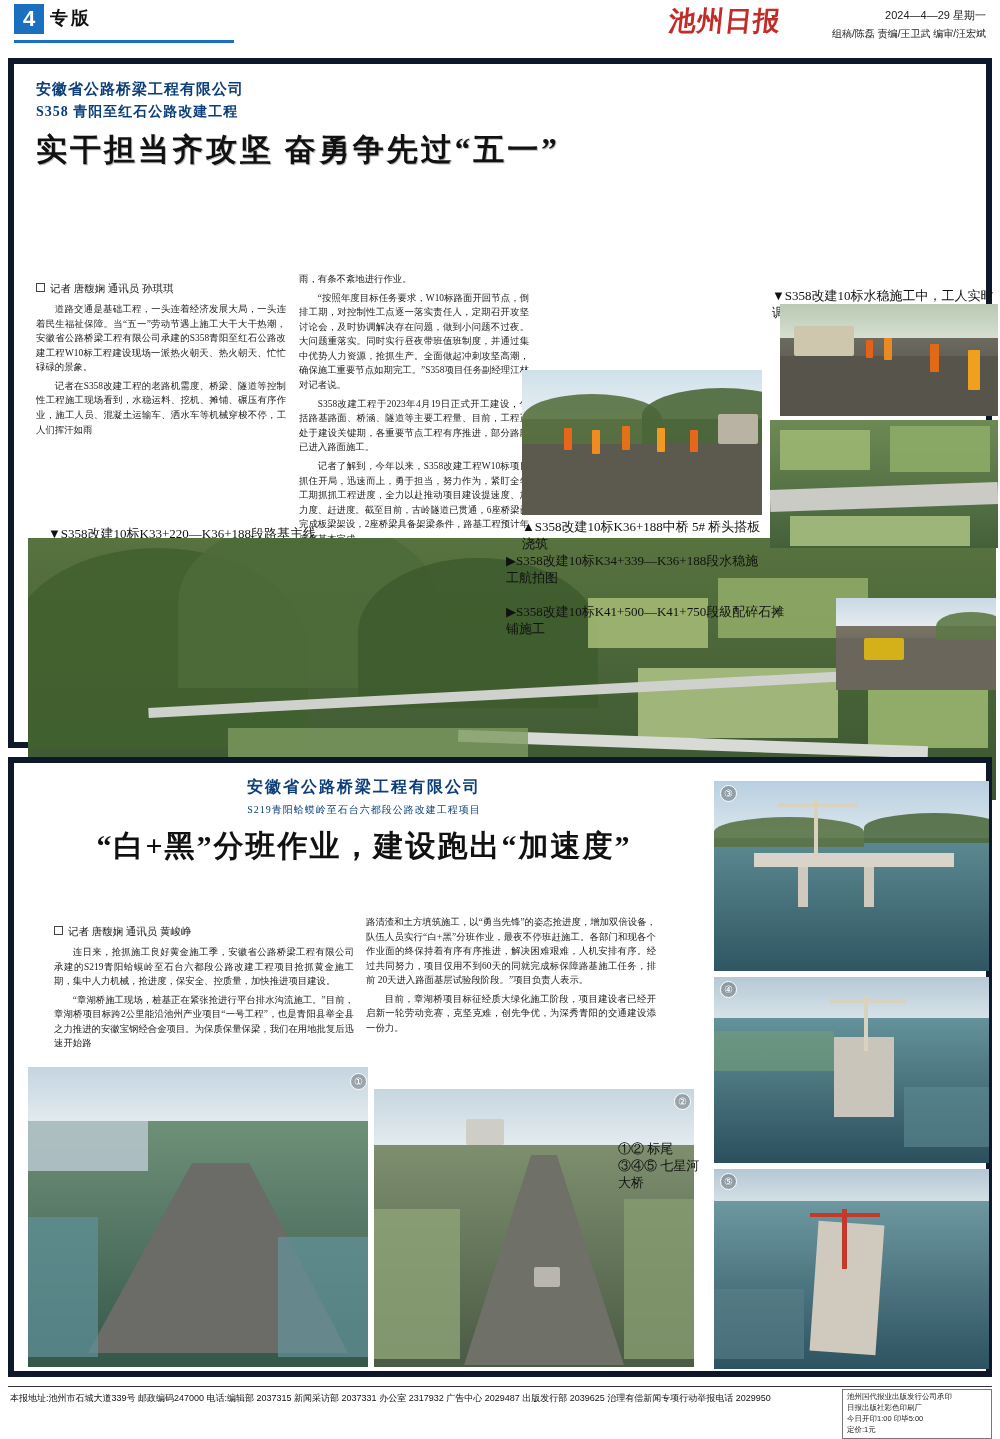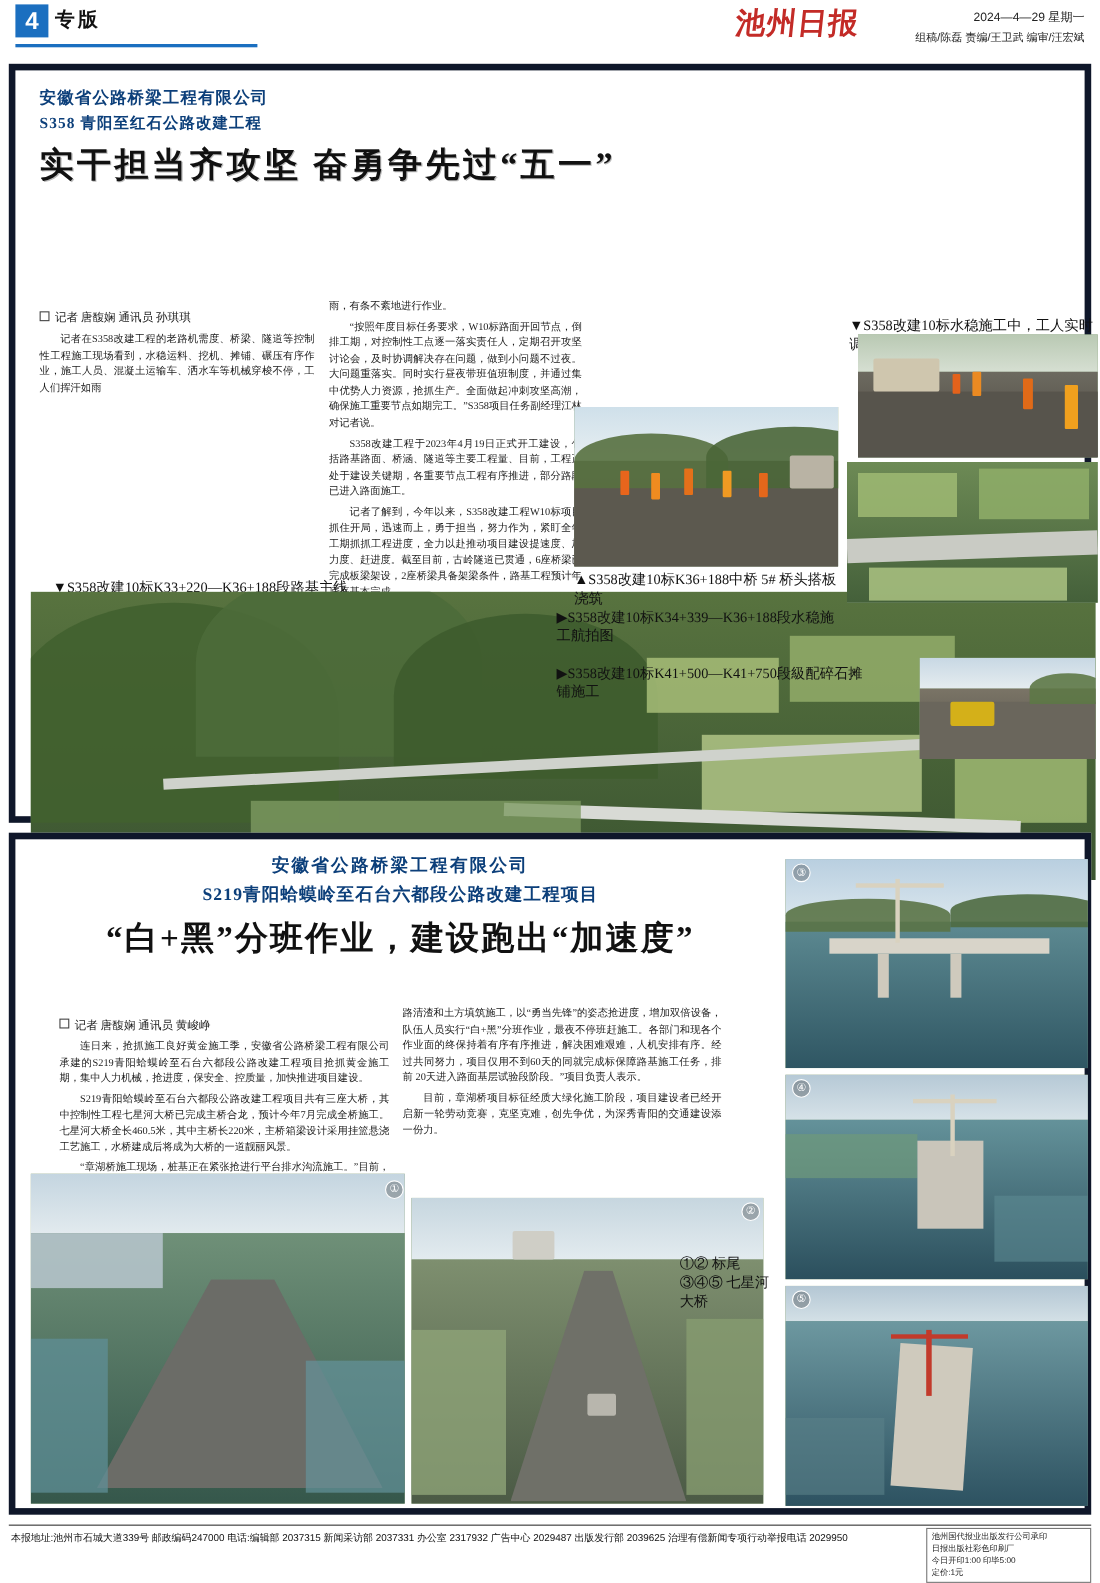--- a/index.html
+++ b/index.html
@@ -24,21 +24,21 @@
   #block1{top:58px;height:690px;}
   #block2{top:757px;height:620px;}
 
   .hdr{padding:16px 22px 0 22px;}
   .org{font-size:15px;font-weight:bold;color:#0c3f7a;letter-spacing:1px;}
   .proj{font-size:14px;font-weight:bold;color:#0c3f7a;letter-spacing:1px;margin-top:4px;}
   .headline{font-size:31px;font-weight:bold;color:#111;letter-spacing:3px;margin-top:8px;
             text-shadow:1px 1px 0 #bbb;}
   .hdr2{padding:14px 0 0 0;text-align:center;}
   .org2{font-size:16px;font-weight:bold;color:#0c3f7a;letter-spacing:2px;}
-  .proj2{font-size:16px;font-weight:bold;color:#0c3f7a;letter-spacing:1px;margin-top:5px;}
+  .proj2{font-size:10px;font-weight:normal;color:#0c3f7a;letter-spacing:1px;margin-top:5px;}
   .headline2{font-size:30px;font-weight:bold;color:#111;letter-spacing:2px;margin-top:9px;}
 
   .byline{font-size:10.5px;color:#222;margin:10px 0 6px 0;}
   .byline .sq{display:inline-block;width:7px;height:7px;border:1px solid #444;margin-right:5px;}
 
   .cols{column-gap:14px;font-size:9.4px;line-height:1.55;text-align:justify;color:#1b1b1b;}
   .cols p{margin:0 0 4px 0;text-indent:2em;}
 
   .cap{font-size:13px;color:#111;line-height:1.3;}
 
@@ -84,20 +84,21 @@
       <div class="org">安徽省公路桥梁工程有限公司</div>
       <div class="proj">S358 青阳至红石公路改建工程</div>
       <div class="headline">实干担当齐攻坚  奋勇争先过“五一”</div>
     </div>
 
     <div style="position:absolute;left:22px;top:208px;width:250px;">
       <div class="byline">
         <span class="sq"></span><span>记者 唐馥娴 通讯员 孙琪琪</span>
       </div>
       <div class="cols">
+        <p>道路交通是基础工程，一头连着经济发展大局，一头连着民生福祉保障。当“五一”劳动节遇上施工大干大干热潮，安徽省公路桥梁工程有限公司承建的S358青阳至红石公路改建工程W10标工程建设现场一派热火朝天、热火朝天、忙忙碌碌的景象。</p>
         <p>记者在S358改建工程的老路机需度、桥梁、隧道等控制性工程施工现场看到，水稳运料、挖机、摊铺、碾压有序作业，施工人员、混凝土运输车、洒水车等机械穿梭不停，工人们挥汗如雨</p>
       </div>
     </div>
 
     <div style="position:absolute;left:285px;top:208px;width:230px;">
       <div class="cols">
         <p style="text-indent:0">雨，有条不紊地进行作业。</p>
         <p>“按照年度目标任务要求，W10标路面开回节点，倒排工期，对控制性工点逐一落实责任人，定期召开攻坚讨论会，及时协调解决存在问题，做到小问题不过夜。大问题重落实。同时实行昼夜带班值班制度，并通过集中优势人力资源，抢抓生产。全面做起冲刺攻坚高潮，确保施工重要节点如期完工。”S358项目任务副经理江林对记者说。</p>
         <p>S358改建工程于2023年4月19日正式开工建设，包括路基路面、桥涵、隧道等主要工程量、目前，工程正处于建设关键期，各重要节点工程有序推进，部分路段已进入路面施工。</p>
         <p>记者了解到，今年以来，S358改建工程W10标项目抓住开局，迅速而上，勇于担当，努力作为，紧盯全年工期抓抓工程进度，全力以赴推动项目建设提速度、加力度、赶进度。截至目前，古岭隧道已贯通，6座桥梁已完成板梁架设，2座桥梁具备架梁条件，路基工程预计年底底基本完成。</p>
@@ -177,21 +178,20 @@
       <div class="proj2">S219青阳蛤蟆岭至石台六都段公路改建工程项目</div>
       <div class="headline2">“白+黑”分班作业，建设跑出“加速度”</div>
     </div>
 
     <div style="position:absolute;left:40px;top:152px;width:300px;">
       <div class="byline">
         <span class="sq"></span><span>记者 唐馥娴 通讯员 黄峻峥</span>
       </div>
       <div class="cols">
         <p>连日来，抢抓施工良好黄金施工季，安徽省公路桥梁工程有限公司承建的S219青阳蛤蟆岭至石台六都段公路改建工程项目抢抓黄金施工期，集中人力机械，抢进度，保安全、控质量，加快推进项目建设。</p>
-        <p>S219青阳蛤蟆岭至石台六都段公路改建工程项目共有三座大桥，其中控制性工程七星河大桥已完成主桥合龙，预计今年7月完成全桥施工。七星河大桥全长460.5米，其中主桥长220米，主桥箱梁设计采用挂篮悬浇工艺施工，水桥建成后将成为大桥的一道靓丽风景。</p>
         <p>“章湖桥施工现场，桩基正在紧张抢进行平台排水沟流施工。”目前，章湖桥项目标跨2公里能沿池州产业项目“一号工程”，也是青阳县举全县之力推进的安徽宝钢经合金项目。为保质保量保梁，我们在用地批复后迅速开始路</p>
       </div>
     </div>
 
     <div style="position:absolute;left:352px;top:152px;width:290px;">
       <div class="cols">
         <p style="text-indent:0">路清渣和土方填筑施工，以“勇当先锋”的姿态抢进度，增加双倍设备，队伍人员实行“白+黑”分班作业，最夜不停班赶施工。各部门和现各个作业面的终保持着有序有序推进，解决困难艰难，人机安排有序。经过共同努力，项目仅用不到60天的同就完成标保障路基施工任务，排前 20天进入路面基层试验段阶段。”项目负责人表示。</p>
         <p>目前，章湖桥项目标征经质大绿化施工阶段，项目建设者已经开启新一轮劳动竞赛，克坚克难，创先争优，为深秀青阳的交通建设添一份力。</p>
       </div>
     </div>

